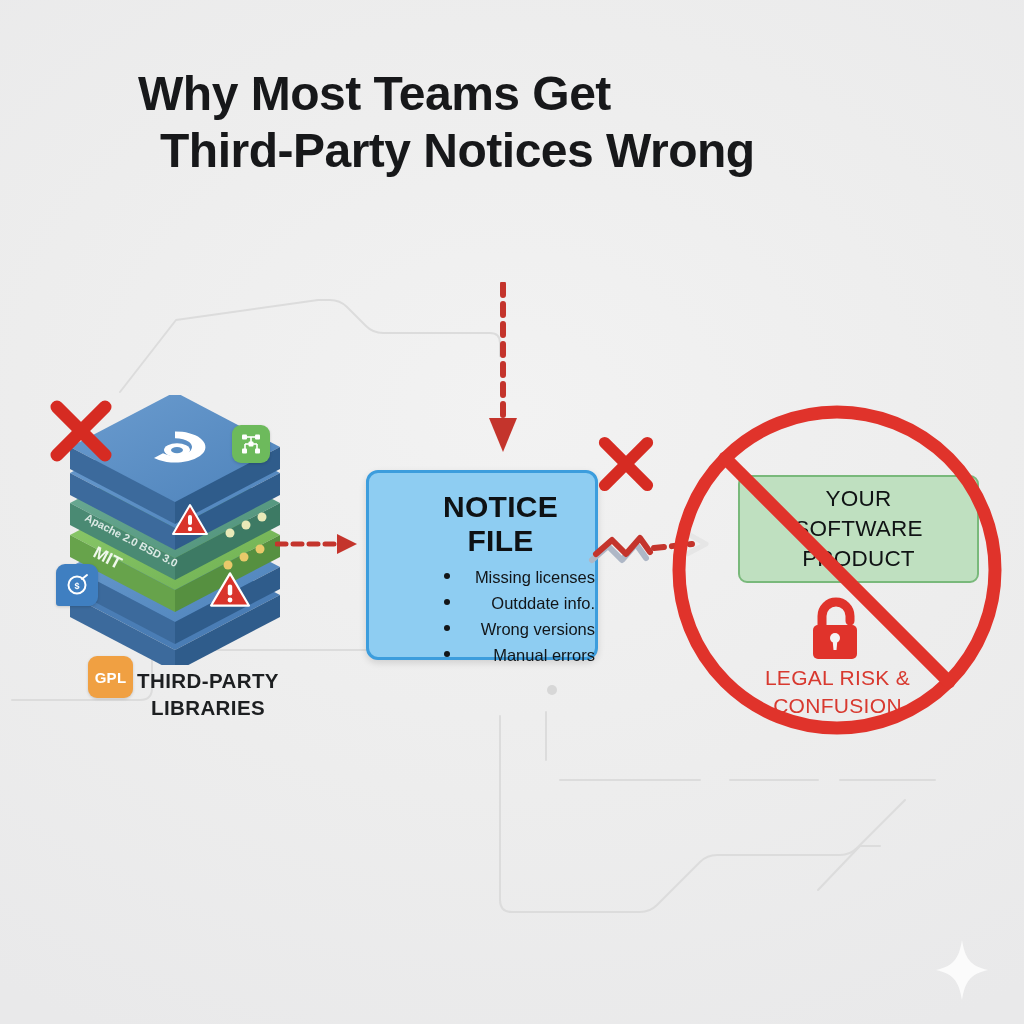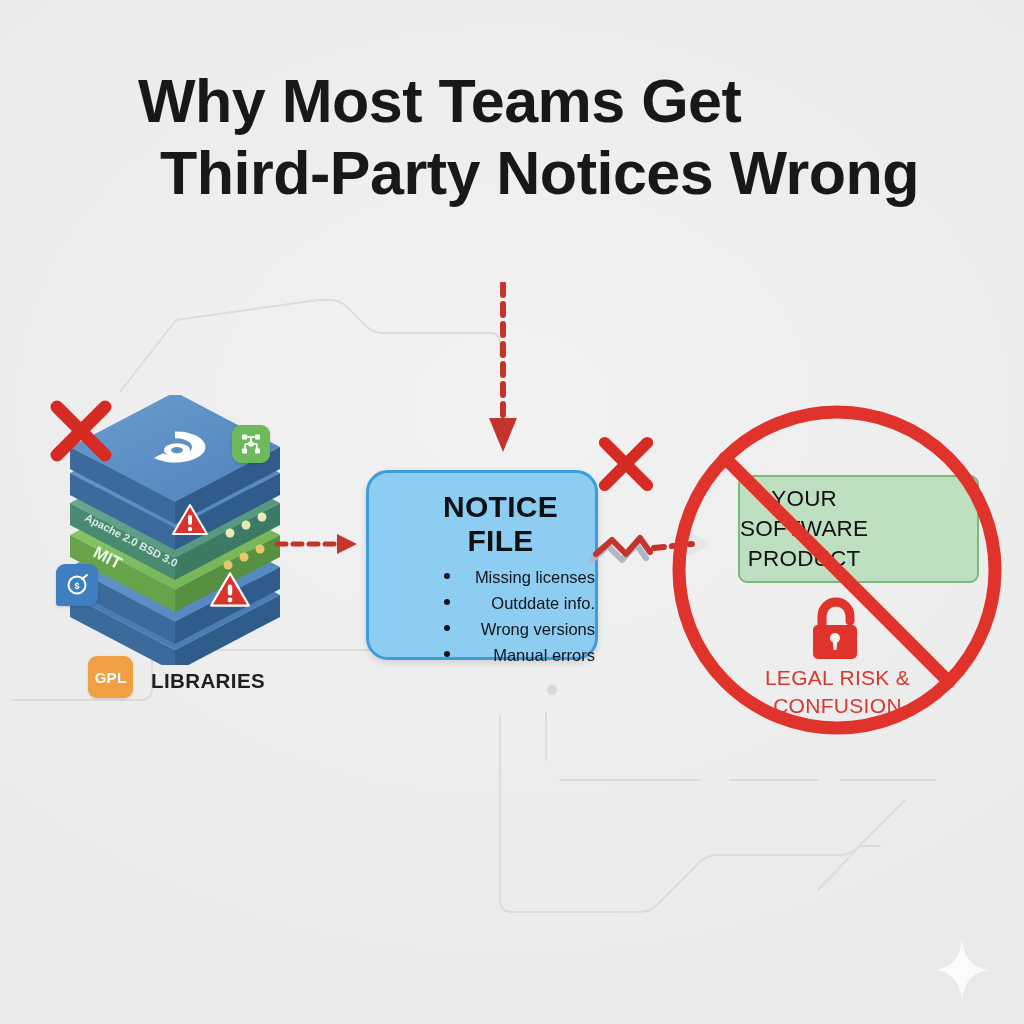--- a/index.html
+++ b/index.html
@@ -21,21 +21,21 @@
       radial-gradient(ellipse 900px 700px at 50% 40%, #f2f2f2 0%, #ededed 55%, #e9e9ea 100%);
   }
 
   
   #title {
     position: absolute;
     left: 138px;
     top: 66px;
     width: 800px;
     color: #17181a;
-    font-size: 61px;
+    font-size: 48px;
     font-weight: 700;
     line-height: 1.18;
     letter-spacing: -0.5px;
   }
   #title .tl { display: block; white-space: nowrap; }
   #title .tl2 { margin-left: 22px; }
 
   
   #traces {
     position: absolute;
@@ -110,21 +110,21 @@
 
   
   #notice-card {
     position: absolute;
     left: 366px;
     top: 470px;
     width: 232px;
     height: 190px;
     background: #8ecdf2;
     border: 3px solid #3c9ddd;
-    border-radius: 22px;
+    border-radius: 12px;
     box-shadow: 0 3px 7px rgba(0,0,0,.13);
     box-sizing: border-box;
     padding-left: 37px;
   }
   #notice-title {
     margin: 17px 0 6px 0;
     text-align: center;
     color: #0e1114;
     font-size: 30px;
     font-weight: 700;
@@ -169,20 +169,21 @@
     left: 73px;
     top: 77px;
     width: 241px;
     height: 108px;
     background: #bfe0c0;
     border: 2px solid #79b97b;
     border-radius: 9px;
     box-sizing: border-box;
     display: flex;
     align-items: center;
+    justify-content: center;
   }
   #product-label {
     text-align: center;
     color: #101314;
     font-size: 22.5px;
     font-weight: 400;
     line-height: 1.32;
     letter-spacing: .2px;
   }
 
@@ -343,20 +344,21 @@
         <path d="M18 7 L23 3" stroke="#ffffff" stroke-width="2" stroke-linecap="round"></path>
         <text x="13" y="17" fill="#ffffff" font-family="Liberation Sans, sans-serif" font-size="9" font-weight="700" text-anchor="middle">$</text>
       </svg>
     </div>
 
     <div class="badge" id="badge-gpl">
       <span>GPL</span>
     </div>
 
     <div id="stack-caption">
+      <div>THIRD-PARTY</div>
       <div>LIBRARIES</div>
     </div>
   </div>
 
   <svg id="arrow-stack-notice" width="90" height="34" viewBox="0 0 90 34">
     <line x1="2" y1="17" x2="62" y2="17" stroke="#c4342c" stroke-width="5" stroke-dasharray="9 7" stroke-linecap="round"></line>
     <path d="M62 7 L82 17 L62 27 Z" fill="#c4342c"></path>
   </svg>
 
   <svg id="arrow-top-down" width="50" height="180" viewBox="0 0 50 180">

